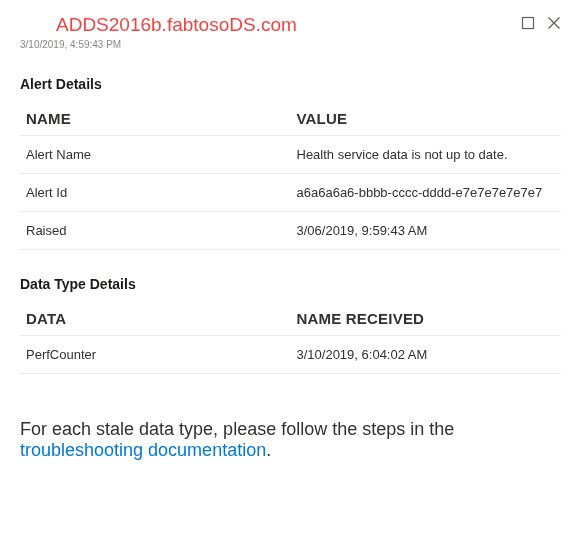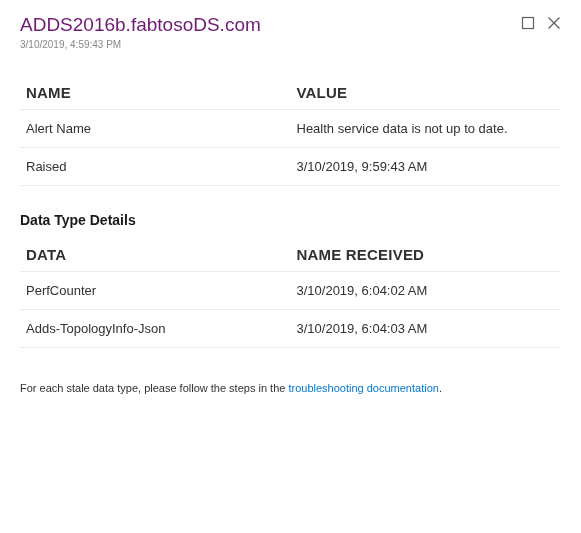--- a/index.html
+++ b/index.html
@@ -22,22 +22,23 @@
       height: 100%;
     }
     .header-row {
       display: flex;
       justify-content: space-between;
       align-items: flex-start;
     }
     .header-title {
       font-size: 19px;
       font-weight: 400;
-      color: #701a75;
+      color: #ef4444;
       line-height: 1.2;
+      margin-left: 36px;
     }
     .header-timestamp {
       font-size: 10px;
       color: #8a8886;
       margin-top: 2px;
     }
     .window-controls {
       display: flex;
       gap: 12px;
       align-items: center;
@@ -78,22 +79,22 @@
       color: #323130;
       padding: 11px 6px;
       border-bottom: 1px solid #edebe9;
       vertical-align: middle;
       margin-left: 17px;
     }
     .col-left {
       width: 50%;
     }
     .footer-note {
-      margin-top: 34px;
-      font-size: 11px;
+      margin-top: 45px;
+      font-size: 18px;
       color: #323130;
     }
     .footer-note a {
       color: #0078d4;
       text-decoration: none;
     }
   </style>
 </head>
 <body>
 
@@ -113,58 +114,59 @@
       <span>
         <svg viewBox="0 0 14 14">
             <line x1="1.5" y1="1.5" x2="12.5" y2="12.5"></line>
             <line x1="12.5" y1="1.5" x2="1.5" y2="12.5"></line>
           </svg>
       </span>
     </div>
   </div>
 
   <div class="section">
+    <div class="section-title">Alert Details</div>
     <table>
       <thead>
         <tr>
           <th class="col-left">NAME</th>
           <th>VALUE</th>
         </tr>
       </thead>
       <tbody>
         <tr>
           <td>Alert Name</td>
           <td>Health service data is not up to date.</td>
         </tr>
         <tr>
+          <td>Alert Id</td>
+          <td>a6a6a6a6-bbbb-cccc-dddd-e7e7e7e7e7e7</td>
+        </tr>
+        <tr>
           <td>Raised</td>
-          <td>3/10/2019, 9:59:43 AM</td>
+          <td>3/06/2019, 9:59:43 AM</td>
         </tr>
       </tbody>
     </table>
   </div>
 
   <div class="section">
     <div class="section-title">Data Type Details</div>
     <table>
       <thead>
         <tr>
           <th class="col-left">DATA</th>
           <th>NAME RECEIVED</th>
         </tr>
       </thead>
       <tbody>
         <tr>
           <td>PerfCounter</td>
           <td>3/10/2019, 6:04:02 AM</td>
         </tr>
-        <tr>
-          <td>Adds-TopologyInfo-Json</td>
-          <td>3/10/2019, 6:04:03 AM</td>
-        </tr>
       </tbody>
     </table>
   </div>
 
   <div class="footer-note">
     <span>For each stale data type, please follow the steps in the </span><a href="#">troubleshooting documentation</a><span>.</span>
   </div>
 
 </div>
 

